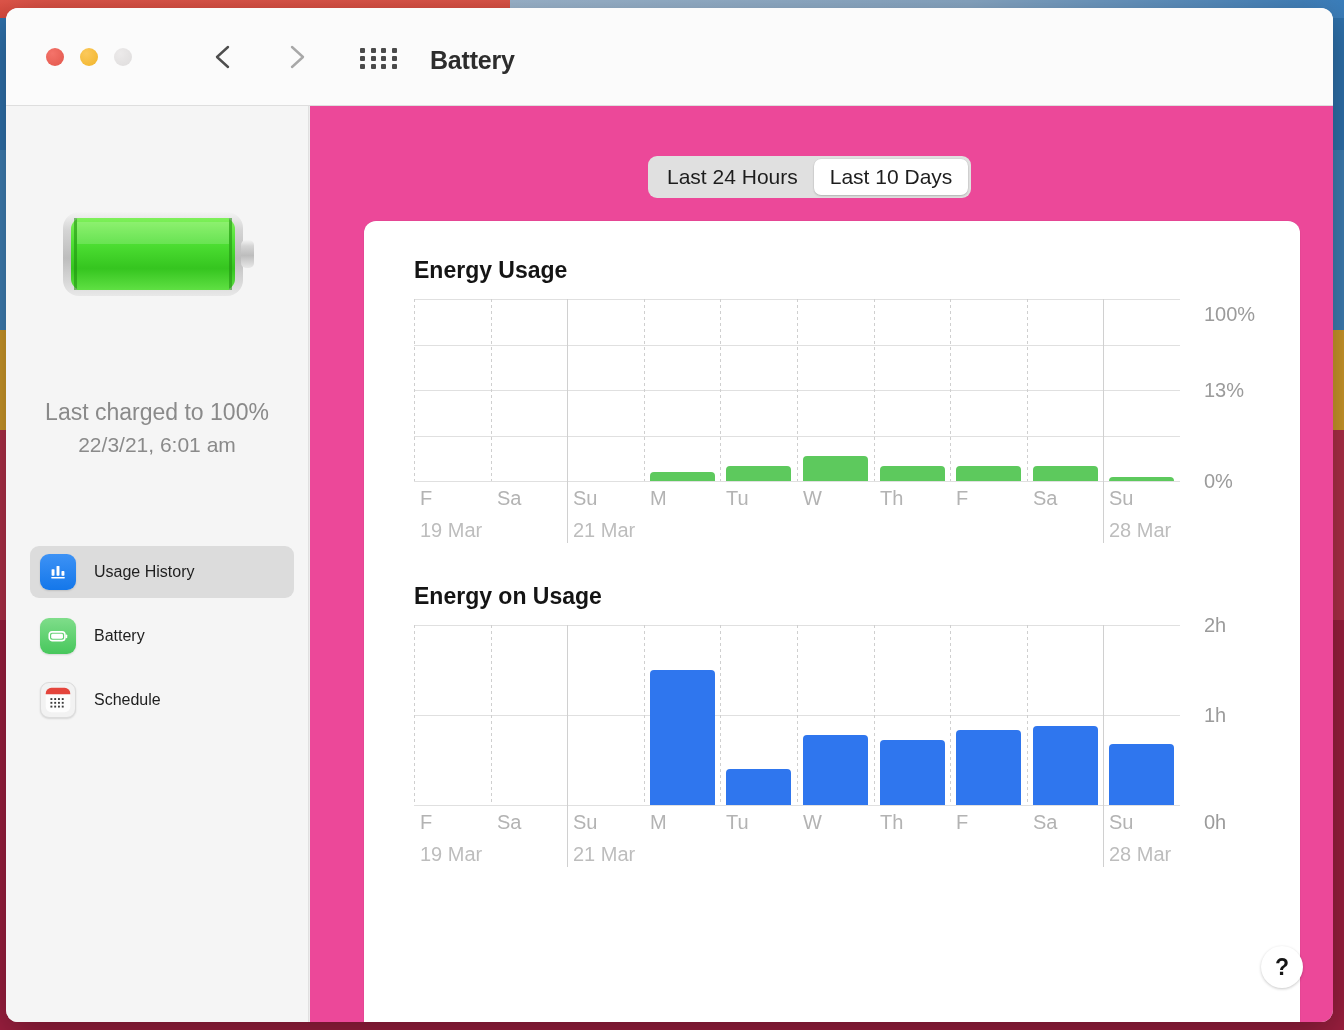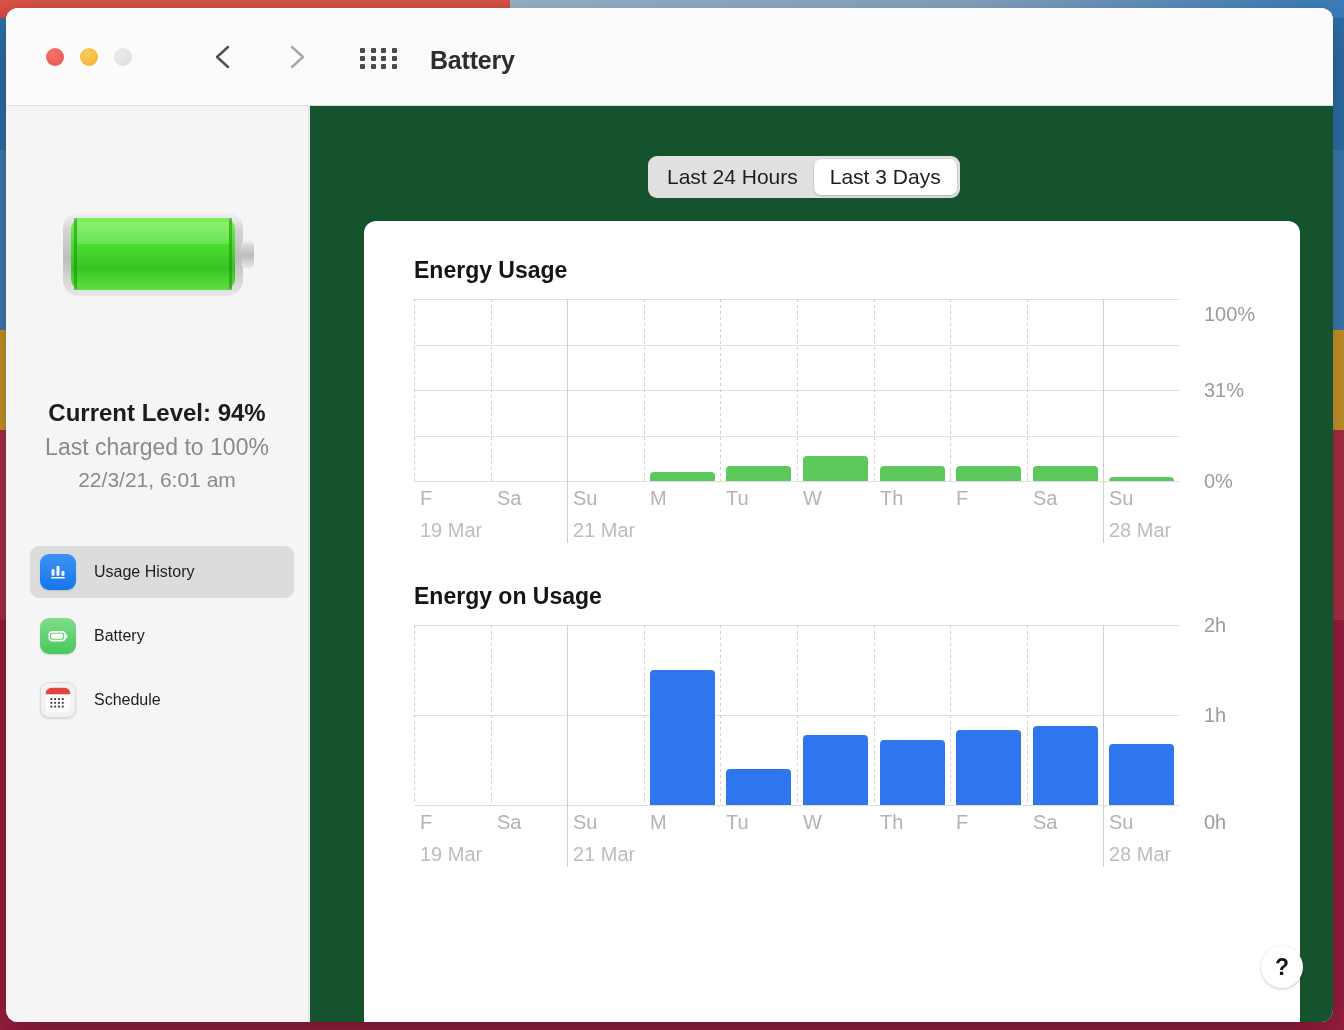--- a/index.html
+++ b/index.html
@@ -139,21 +139,21 @@
   .side-label { font-size: 16px; color: #1e1e1e; white-space: nowrap; }
 
   .ico-usage    { background: linear-gradient(180deg,#3d92f5,#1477ea); }
   .ico-battery  { background: linear-gradient(180deg,#7fdd8a,#47c75c); }
   .ico-power    { background: linear-gradient(180deg,#fbbf4a,#ef9d22); }
   .ico-schedule { background: #f2f2f2; border: 1px solid #dcdcdc; overflow: hidden; }
 
   
   #content {
     position: absolute; left: 304px; top: 98px; right: 0; bottom: 0;
-    background: #14532d;
+    background: #ec4899;
   }
 
   
   #segmented {
     position: absolute; left: 338px; top: 50px;
     display: inline-flex; align-items: center;
     background: #e0e0e0; border-radius: 9px; padding: 3px;
     height: 42px;
   }
   .seg {
@@ -294,21 +294,20 @@
       <rect x="6" y="8" width="180" height="84" rx="16" ry="16" fill="url(#casing)"></rect>
       <rect x="184" y="36" width="13" height="28" rx="5" ry="5" fill="url(#casing)"></rect>
       <rect x="14" y="14" width="164" height="72" rx="11" ry="11" fill="url(#greenfill)"></rect>
       <rect x="20" y="14" width="152" height="72" fill="url(#greenfill)"></rect>
       <rect x="17" y="14" width="3" height="72" fill="#1d8c0e" opacity=".55"></rect>
       <rect x="172" y="14" width="3" height="72" fill="#1d8c0e" opacity=".55"></rect>
       <rect x="20" y="18" width="152" height="22" fill="#ffffff" opacity=".16"></rect>
     </svg>
 
     <div id="level-block">
-      <div id="current-level">Current Level: 94%</div>
       <div id="last-charged">Last charged to 100%</div>
       <div id="charge-time">22/3/21, 6:01 am</div>
     </div>
 
     <div id="sidebar-list">
 
       <div class="side-item selected">
         <div class="side-ico ico-usage">
           <svg viewBox="0 0 24 24" width="22" height="22">
             <rect x="5" y="9" width="3.2" height="7" fill="#fff" rx="0.6"></rect>
@@ -356,33 +355,33 @@
         <span class="side-label">Schedule</span>
       </div>
 
     </div>
   </div>
 
   <div id="content">
 
     <div id="segmented">
       <div class="seg">Last 24 Hours</div>
-      <div class="seg active">Last 3 Days</div>
+      <div class="seg active">Last 10 Days</div>
     </div>
 
     <div id="card">
 
       <div class="chart-title" id="title-energy">Energy Usage</div>
       <div class="plot" id="plot-energy">
         <div class="plot-inner" id="energy-inner">
             <div class="hgrid" style="top: 182px;"></div>
             <div class="ylab" style="top: 182px;">0%</div>
             <div class="hgrid" style="top: 137px;"></div>
             <div class="hgrid" style="top: 91px;"></div>
-            <div class="ylab" style="top: 91px;">31%</div>
+            <div class="ylab" style="top: 91px;">13%</div>
             <div class="hgrid" style="top: 46px;"></div>
             <div class="hgrid" style="top: 0px;"></div>
             <div class="ylab" style="top: 15px;">100%</div>
             <div class="vgrid dashed" style="left: 0px;"></div>
             <div class="xlab" style="left: 6px; top: 188px;">F</div>
             <div class="vgrid dashed" style="left: 77px;"></div>
             <div class="xlab" style="left: 83px; top: 188px;">Sa</div>
             <div class="vgrid solid extend" style="left: 153px;"></div>
             <div class="xlab" style="left: 159px; top: 188px;">Su</div>
             <div class="vgrid dashed" style="left: 230px;"></div>

